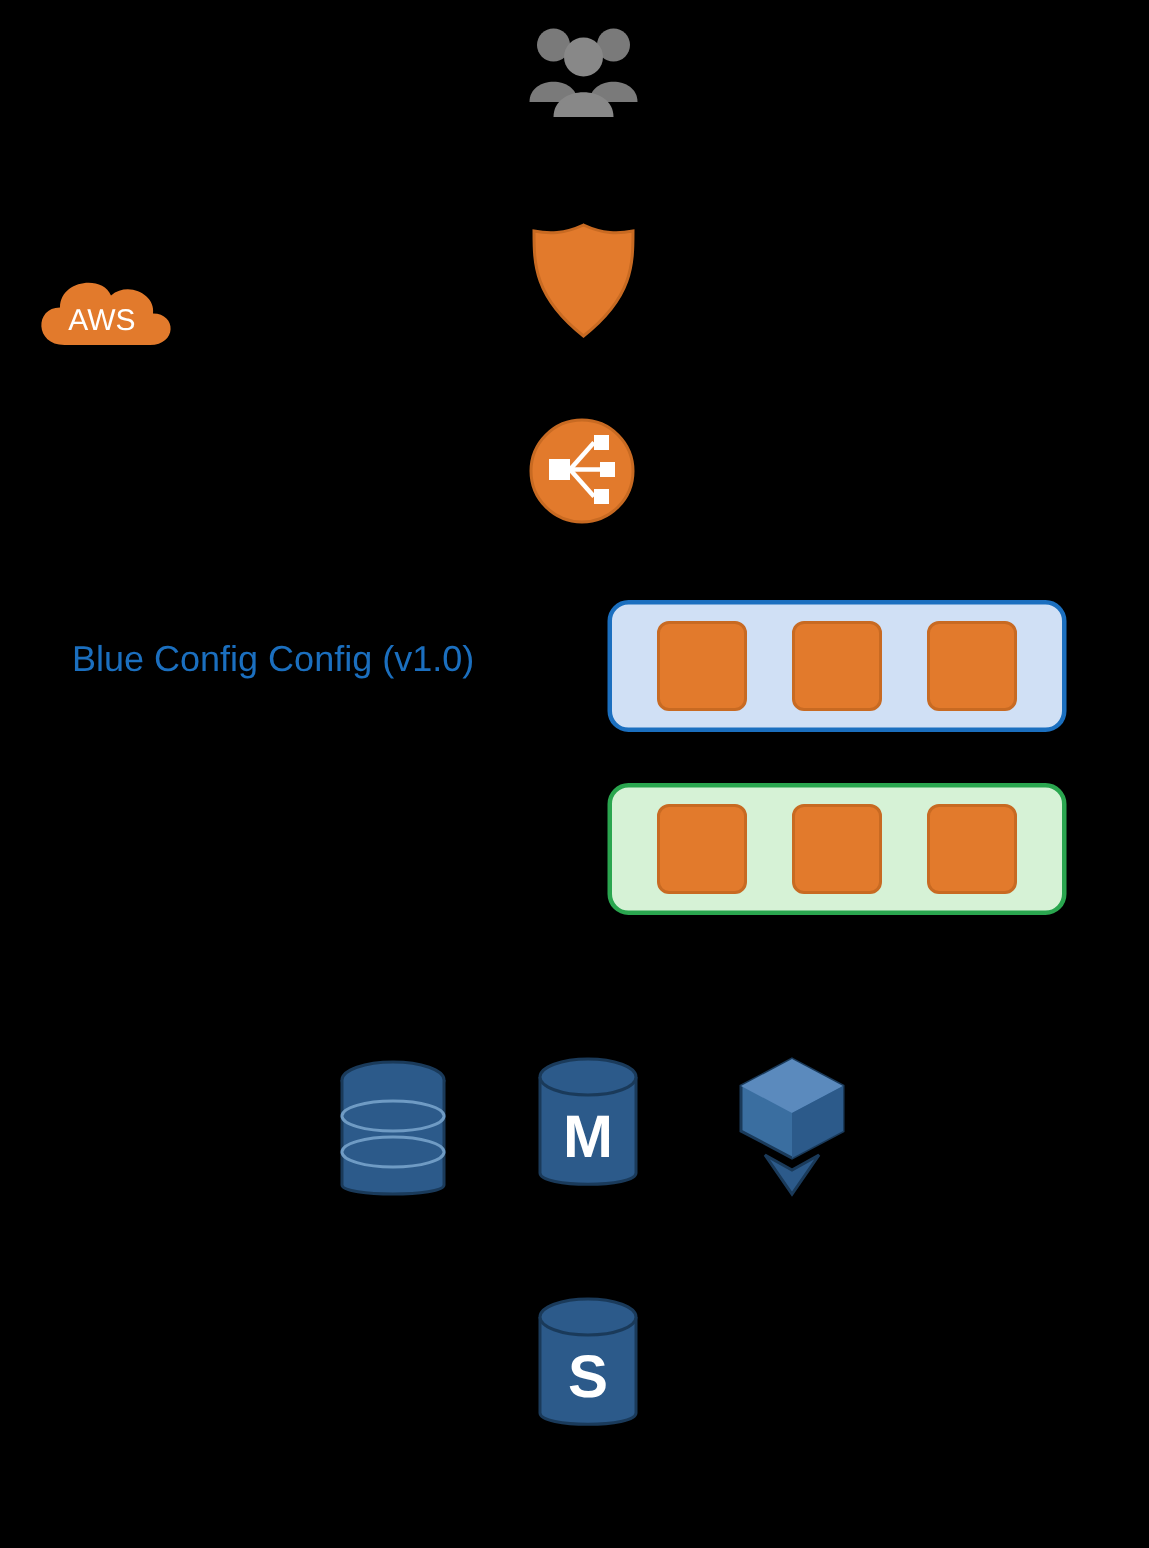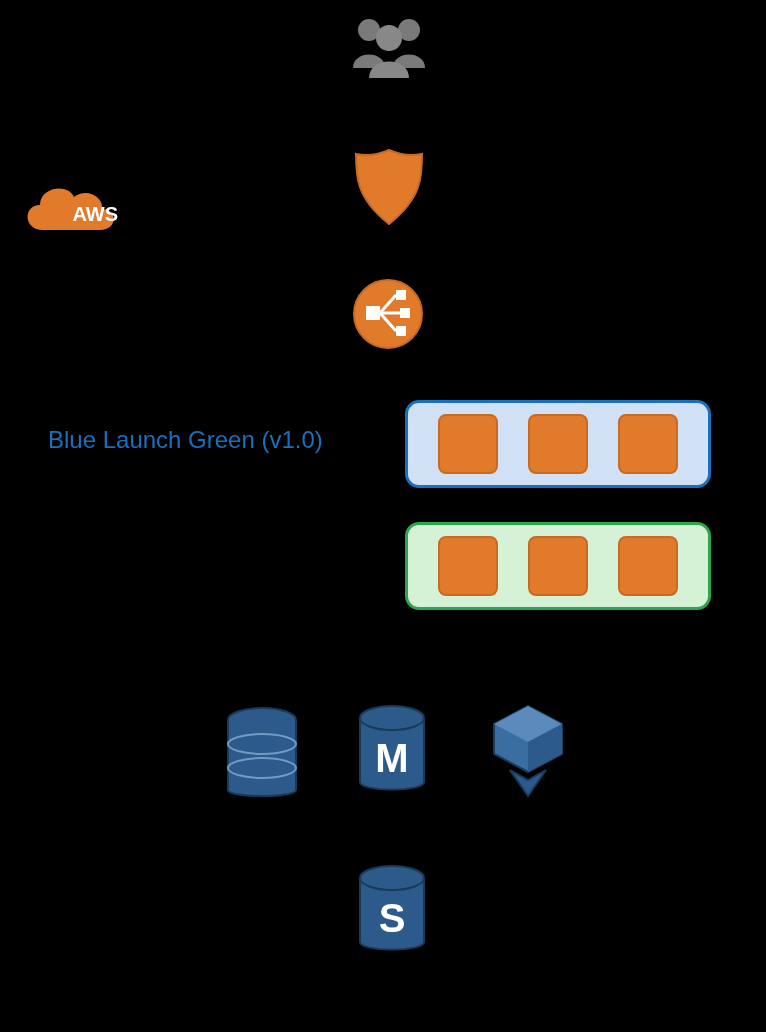--- a/index.html
+++ b/index.html
@@ -17,21 +17,21 @@
 </style>
 </head>
 <body>
 
 <div class="stage">
 
   <div class="el" style="left:18px;top:175px">
     <svg width="100" height="70" viewBox="0 0 100 70">
       <path d="M25 55 C5 55 5 30 22 30 C22 12 50 8 56 22 C68 12 86 22 84 34 C100 34 100 55 82 55 Z" fill="#e27a2c"></path>
     </svg>
-    <div style="position:absolute;left:0;top:28px;width:100px;text-align:right;color:#fff;font-weight:bold;font-size:20px">AWS</div>
+    <div style="position:absolute;left:0;top:28px;width:100px;text-align:center;color:#fff;font-weight:normal;font-size:20px">AWS</div>
   </div>
 
   <div class="el" style="left:345px;top:12px">
     <svg width="88" height="70" viewBox="0 0 88 70">
       <g fill="#7a7a7a">
         <circle cx="24" cy="18" r="11"></circle>
           <path d="M8 56 C8 38 40 38 40 56 Z"></path>
         <circle cx="64" cy="18" r="11"></circle>
           <path d="M48 56 C48 38 80 38 80 56 Z"></path>
         <circle cx="44" cy="26" r="13" fill="#888"></circle>
@@ -69,21 +69,21 @@
         <line x1="28" y1="35" x2="44" y2="53" stroke="#fff" stroke-width="3"></line>
       </g>
     </svg>
   </div>
 
   <svg class="el" style="left:378px;top:352px" width="20" height="50">
     <line x1="10" y1="0" x2="10" y2="36" class="arrow-v"></line>
     <polygon points="10,48 3,34 17,34" class="arrow-head"></polygon>
   </svg>
 
-  <div class="el lbl blue" style="left:48px;top:426px">Blue Launch Green (v1.0)</div>
+  <div class="el lbl blue" style="left:48px;top:426px">Blue Config Config (v1.0)</div>
 
   <div class="el asg blue-box" style="left:405px;top:400px;width:300px;height:82px">
     <div class="inst" style="left:30px;top:11px"></div>
     <div class="inst" style="left:120px;top:11px"></div>
     <div class="inst" style="left:210px;top:11px"></div>
   </div>
 
 
   <div class="el asg green-box" style="left:405px;top:522px;width:300px;height:82px">
     <div class="inst" style="left:30px;top:11px"></div>

